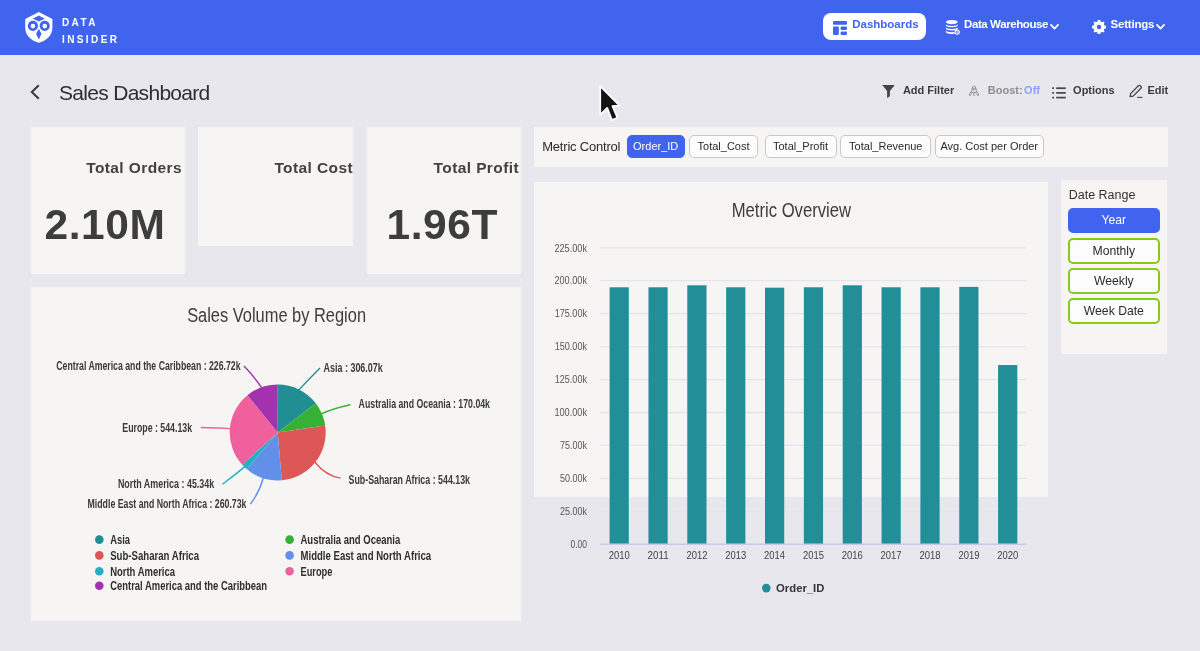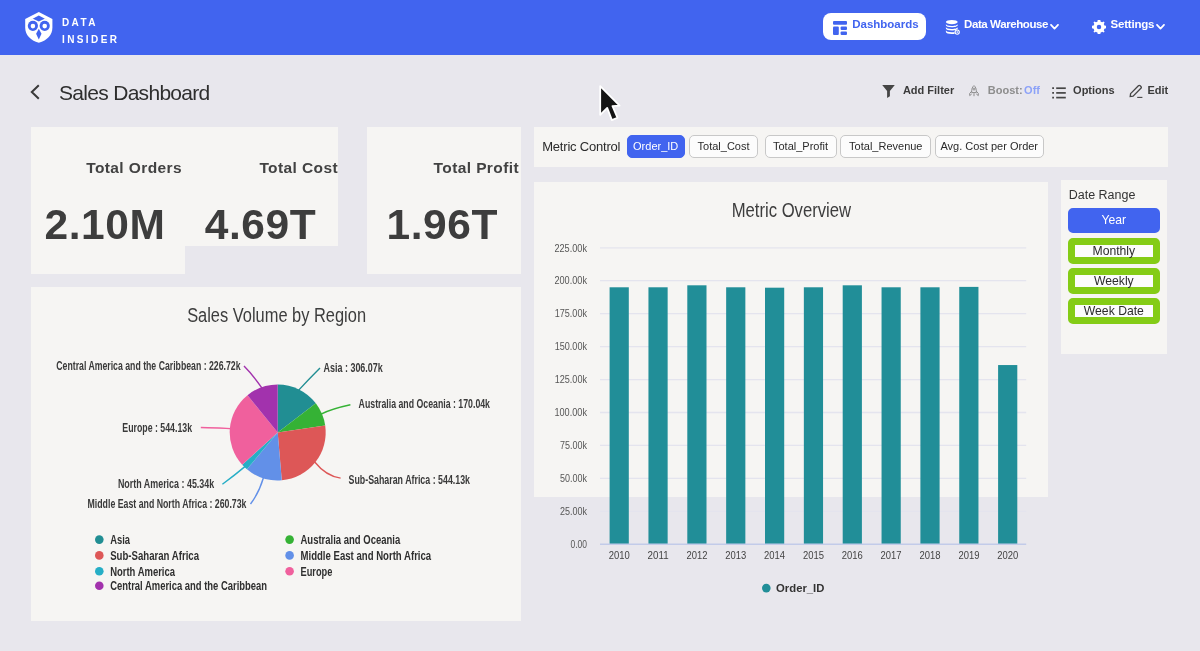--- a/index.html
+++ b/index.html
@@ -5,21 +5,21 @@
 html,body { width:1200px; height:651px; overflow:hidden; }
 body { background:#e8e7ed; font-family:"Liberation Sans",sans-serif; position:relative; }
 .abs { position:absolute; }
 .card { position:absolute; background:#f6f5f3; }
 .navtxt { position:absolute; color:#fff; font-size:11px; font-weight:bold; letter-spacing:-0.2px; white-space:nowrap; }
 .kpi-title { font-size:15.5px; color:#424242; text-align:right; font-weight:bold; letter-spacing:0.4px; }
 .kpi-value { font-size:42.5px; color:#3d3d3d; text-align:center; font-weight:bold; letter-spacing:0.6px; }
 .mbtn { position:absolute; top:7.6px; height:23px; background:#fcfcfc; border:1px solid #c8c8c8; border-radius:5px;
   font-size:11px; color:#2b2b2b; display:flex; align-items:center; justify-content:center; white-space:nowrap; }
 .mbtn.active { background:#4164ef; border-color:#4164ef; color:#fff; }
-.dbtn { position:absolute; left:7.1px; width:91.5px; height:25.8px; background:#fcfcfc; border:7px solid #84cc16; border-radius:5px;
+.dbtn { position:absolute; left:7.1px; width:91.5px; height:25.8px; background:#fcfcfc; border:2px solid #84cc16; border-radius:5px;
   font-size:12.2px; color:#2b2b2b; display:flex; align-items:center; justify-content:center; }
 .dbtn.active { background:#4164ef; border-color:#4164ef; color:#fff; }
 .hlab { position:absolute; top:84px; font-size:11px; font-weight:bold; color:#3b3b3b; white-space:nowrap; }
 </style></head><body>
 
 <div class="abs" style="left:0;top:0;width:1200px;height:54.6px;background:#4164ef">
   <div class="abs" style="left:25px;top:12px">
       <svg width="28" height="31" viewBox="0 0 28 31" fill="none">
 <path d="M13.8 0 L27.4 6.9 L27.4 15.5 C27.4 23 22.3 28.3 13.8 30.8 C5.3 28.3 0.2 23 0.2 15.5 L0.2 6.9 Z" fill="#fff"></path>
 <circle cx="7.9" cy="13.8" r="5.1" fill="#4164ef"></circle>
@@ -114,23 +114,22 @@
 <path d="M1.6 9.6 L9.4 1.8 C9.9 1.3 10.7 1.3 11.2 1.8 L11.9 2.5 C12.4 3 12.4 3.8 11.9 4.3 L4.1 12.1 L1.2 12.5 Z"></path>
 <line x1="8.2" y1="13.4" x2="13.4" y2="13.4" stroke-width="1.1"></line>
 </svg>
   </div>
 <div class="hlab" style="left:1147.4px">Edit</div>
 
 <div class="card" style="left:31px;top:127.3px;width:154px;height:146.3px">
   <div class="kpi-title abs" style="top:31.4px;width:100%;transform:translateX(-3px)">Total Orders</div>
   <div class="kpi-value abs" style="top:74.1px;width:100%;transform:translateX(-3px)">2.10M</div>
 </div>
-<div class="card" style="left:183px;top:127.3px;width:155px;height:119px">
+<div class="card" style="left:198px;top:127.3px;width:155px;height:119px">
   <div class="kpi-title abs" style="top:31.4px;width:100%">Total Cost</div>
-  <div class="kpi-value abs" style="top:74.1px;width:100%">4.69T</div>
 </div>
 <div class="card" style="left:367px;top:127.3px;width:153.5px;height:146.3px">
   <div class="kpi-title abs" style="top:31.4px;width:100%;transform:translateX(-1.5px)">Total Profit</div>
   <div class="kpi-value abs" style="top:74.1px;width:100%;transform:translateX(-1.5px)">1.96T</div>
 </div>
 
 <div class="card" style="left:31px;top:287px;width:489.5px;height:334px">
     <svg width="489.5" height="334" viewBox="0 0 489.5 334" font-family="'Liberation Sans',sans-serif">
 <text x="245.6" y="35" font-size="20" fill="#3d3d3d" text-anchor="middle" textLength="178.9" lengthAdjust="spacingAndGlyphs">Sales Volume by Region</text>
 <path d="M246.7,145.5 L246.70,97.50 A48,48 0 0 1 284.80,116.31 Z" fill="#218e93"></path>

